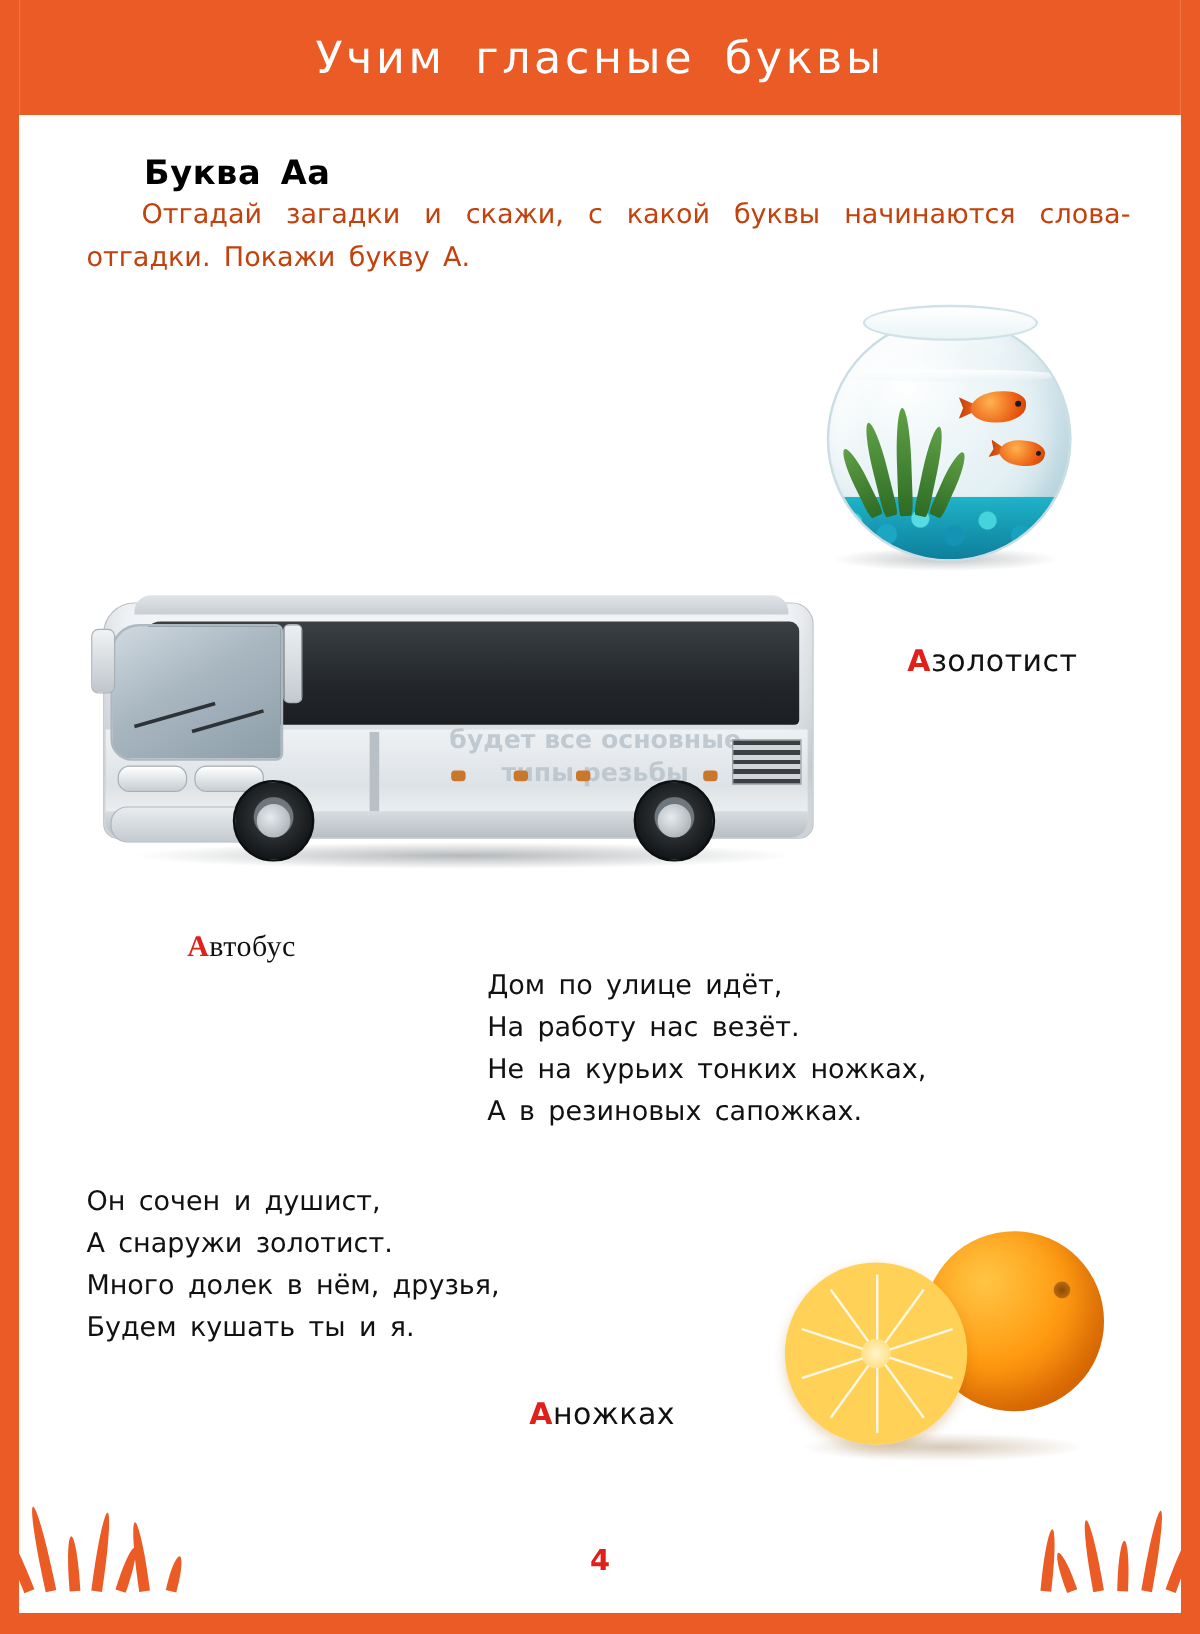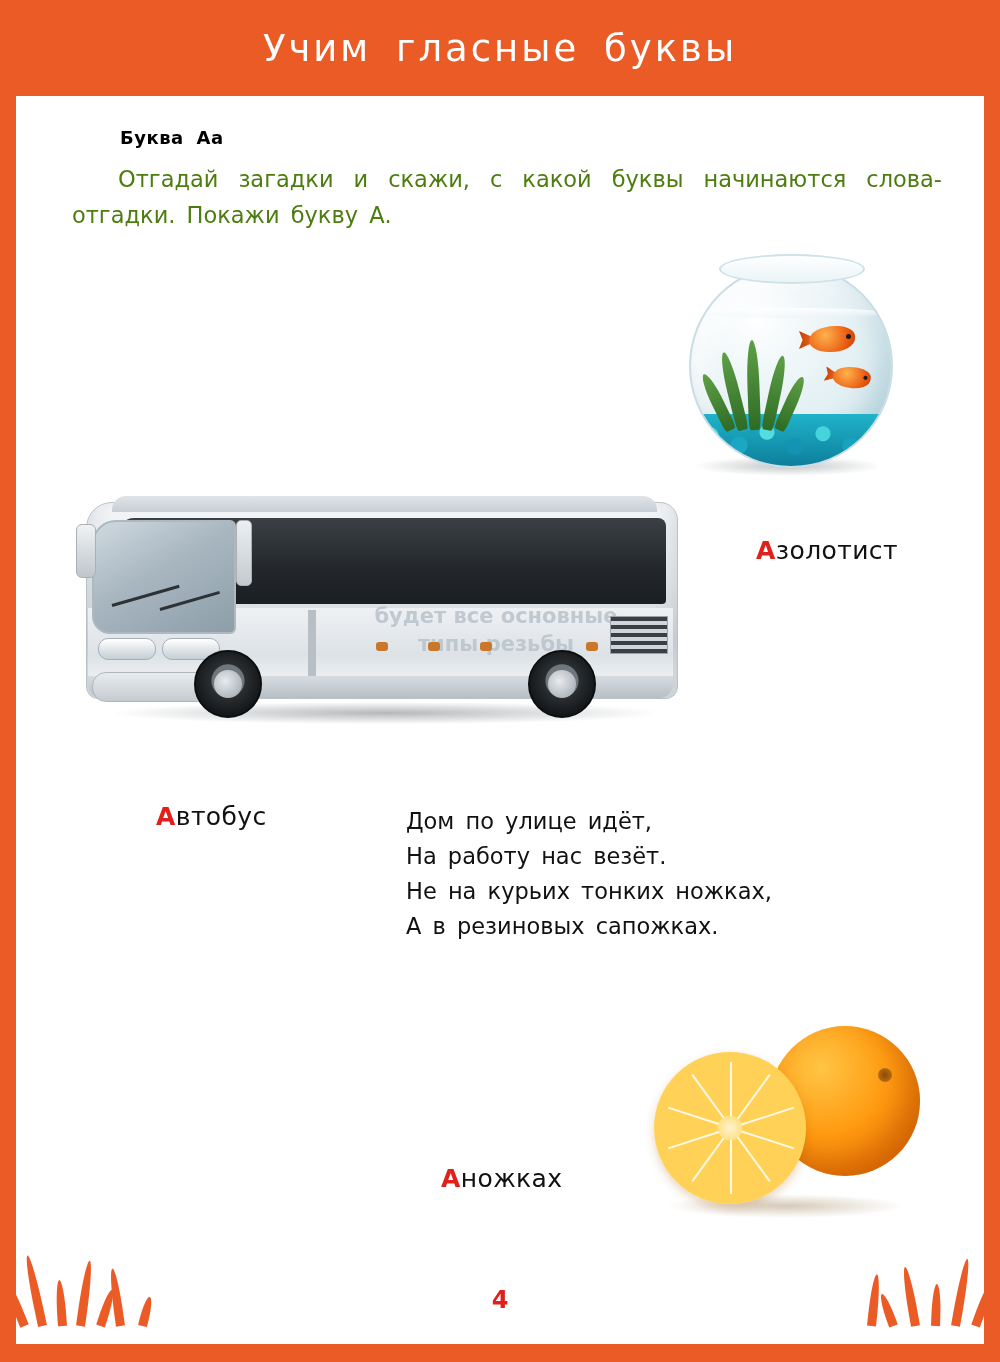--- a/index.html
+++ b/index.html
@@ -58,34 +58,34 @@
   .content {
     position: absolute;
     left: 16px; right: 16px;
     top: 96px; bottom: 18px;
     background: #ffffff;
   }
   .letter-head {
     position: absolute;
     left: 104px;
     top: 31px;
-    font-size: 18px;
+    font-size: 28px;
     font-weight: bold;
     color: #000;
     letter-spacing: 0.5px;
     word-spacing: 6px;
   }
   .intro {
     position: absolute;
     left: 56px;
     top: 65px;
     width: 870px;
     font-size: 22.5px;
     line-height: 36px;
-    color: #4d7c0f;
+    color: #c2410c;
     text-align: justify;
     word-spacing: 4px;
   }
   .intro .indent { display: inline-block; width: 46px; }
 
   .riddle {
     position: absolute;
     font-size: 22.5px;
     line-height: 35px;
     color: #111;
@@ -100,21 +100,21 @@
     position: absolute;
     font-size: 25px;
     color: #111;
     letter-spacing: 0.4px;
   }
   .caption .cap-first {
     color: #e0201b;
     font-weight: bold;
   }
   #caption-aquarium { left: 740px; top: 440px; }
-  #caption-bus { left: 140px; top: 706px; }
+  #caption-bus { left: 140px; top: 680px; font-family: Liberation Serif, serif; }
   #caption-orange { left: 425px; top: 1068px; }
 
   .page-number {
     position: absolute;
     left: 0; right: 0;
     bottom: 30px;
     text-align: center;
     font-size: 24px;
     color: #e0201b;
     font-weight: bold;
@@ -513,20 +513,24 @@
         </div>
     </div>
 
     <div class="caption" id="caption-bus"><span class="cap-first">А</span><span>втобус</span></div>
 
     <div class="riddle" id="riddle-bus">Дом по улице идёт,
 На работу нас везёт.
 Не на курьих тонких ножках,
 А в резиновых сапожках.</div>
 
+    <div class="riddle" id="riddle-orange">Он сочен и душист,
+А снаружи золотист.
+Много долек в нём, друзья,
+Будем кушать ты и я.</div>
 
     <div class="oranges">
       <div class="orange-shadow"></div>
       <div class="orange-whole">
           <span class="navel"></span>
         </div>
       <div class="orange-half">
         <span class="seg" style="transform:rotate(0deg)"></span>
         <span class="seg" style="transform:rotate(36deg)"></span>
         <span class="seg" style="transform:rotate(72deg)"></span>

